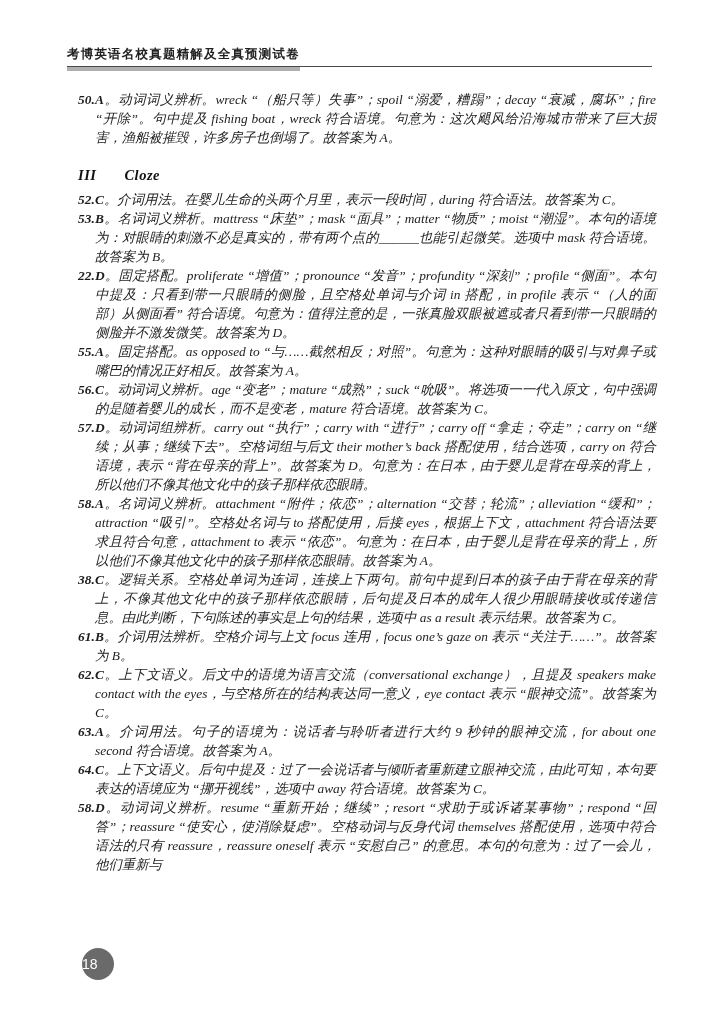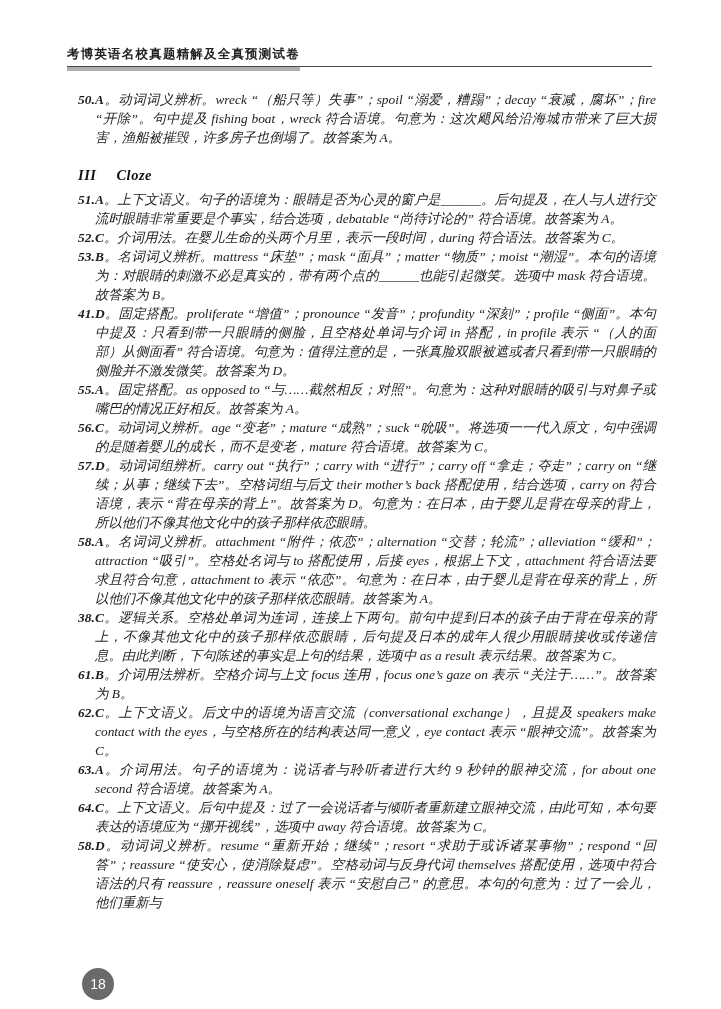--- a/index.html
+++ b/index.html
@@ -24,27 +24,27 @@
     font-size:13.4px;line-height:19px;text-align:justify;
   }
   .item .num{position:absolute;left:0;top:0;font-weight:bold;}
   .item .letter{font-weight:bold;}
   .item .body{font-weight:normal;}
 
   .section-heading{
     margin:20px 0 6px 0;font-size:14.5px;font-weight:bold;color:#111;
     letter-spacing:0.5px;
   }
-  .section-heading .sec-num{display:inline-block;margin-right:20px;}
+  .section-heading .sec-num{display:inline-block;margin-right:28px;}
 
   
   .page-badge{
-    position:absolute;left:82px;top:968px;width:32px;height:32px;border-radius:50%;
+    position:absolute;left:82px;top:948px;width:32px;height:32px;border-radius:50%;
     background:var(--badge-bg,#6a6a6a);
-    display:flex;align-items:center;justify-content:center;
+    display:flex;align-items:center;justify-content:flex-start;
   }
   .page-badge span{
     color:#fff;font-family:"Liberation Sans","DejaVu Sans",sans-serif;font-size:14px;
   }
 </style>
 </head>
 <body>
 
 <div class="page">
 
@@ -60,34 +60,31 @@
   <div class="item">
     <span class="num">50.</span><b class="letter">A</b><span class="body">。动词词义辨析。wreck “（船只等）失事”；spoil “溺爱，糟蹋”；decay “衰减，腐坏”；fire “开除”。句中提及 fishing boat，wreck 符合语境。句意为：这次飓风给沿海城市带来了巨大损害，渔船被摧毁，许多房子也倒塌了。故答案为 A。</span>
   </div>
 </div>
 
     <h3 class="section-heading">
       <span class="sec-num">III</span><span class="sec-title">Cloze</span>
     </h3>
 
     <div id="cloze-list">
-  <div class="item">
-    <span class="num">51.</span><b class="letter">A</b><span class="body">。上下文语义。句子的语境为：眼睛是否为心灵的窗户是______。后句提及，在人与人进行交流时眼睛非常重要是个事实，结合选项，debatable “尚待讨论的” 符合语境。故答案为 A。</span>
-  </div>
 
   <div class="item">
     <span class="num">52.</span><b class="letter">C</b><span class="body">。介词用法。在婴儿生命的头两个月里，表示一段时间，during 符合语法。故答案为 C。</span>
   </div>
 
   <div class="item">
     <span class="num">53.</span><b class="letter">B</b><span class="body">。名词词义辨析。mattress “床垫”；mask “面具”；matter “物质”；moist “潮湿”。本句的语境为：对眼睛的刺激不必是真实的，带有两个点的______也能引起微笑。选项中 mask 符合语境。故答案为 B。</span>
   </div>
 
   <div class="item">
-    <span class="num">41.</span><b class="letter">D</b><span class="body">。固定搭配。proliferate “增值”；pronounce “发音”；profundity “深刻”；profile “侧面”。本句中提及：只看到带一只眼睛的侧脸，且空格处单词与介词 in 搭配，in profile 表示 “（人的面部）从侧面看” 符合语境。句意为：值得注意的是，一张真脸双眼被遮或者只看到带一只眼睛的侧脸并不激发微笑。故答案为 D。</span>
+    <span class="num">22.</span><b class="letter">D</b><span class="body">。固定搭配。proliferate “增值”；pronounce “发音”；profundity “深刻”；profile “侧面”。本句中提及：只看到带一只眼睛的侧脸，且空格处单词与介词 in 搭配，in profile 表示 “（人的面部）从侧面看” 符合语境。句意为：值得注意的是，一张真脸双眼被遮或者只看到带一只眼睛的侧脸并不激发微笑。故答案为 D。</span>
   </div>
 
   <div class="item">
     <span class="num">55.</span><b class="letter">A</b><span class="body">。固定搭配。as opposed to “与……截然相反；对照”。句意为：这种对眼睛的吸引与对鼻子或嘴巴的情况正好相反。故答案为 A。</span>
   </div>
 
   <div class="item">
     <span class="num">56.</span><b class="letter">C</b><span class="body">。动词词义辨析。age “变老”；mature “成熟”；suck “吮吸”。将选项一一代入原文，句中强调的是随着婴儿的成长，而不是变老，mature 符合语境。故答案为 C。</span>
   </div>
 

